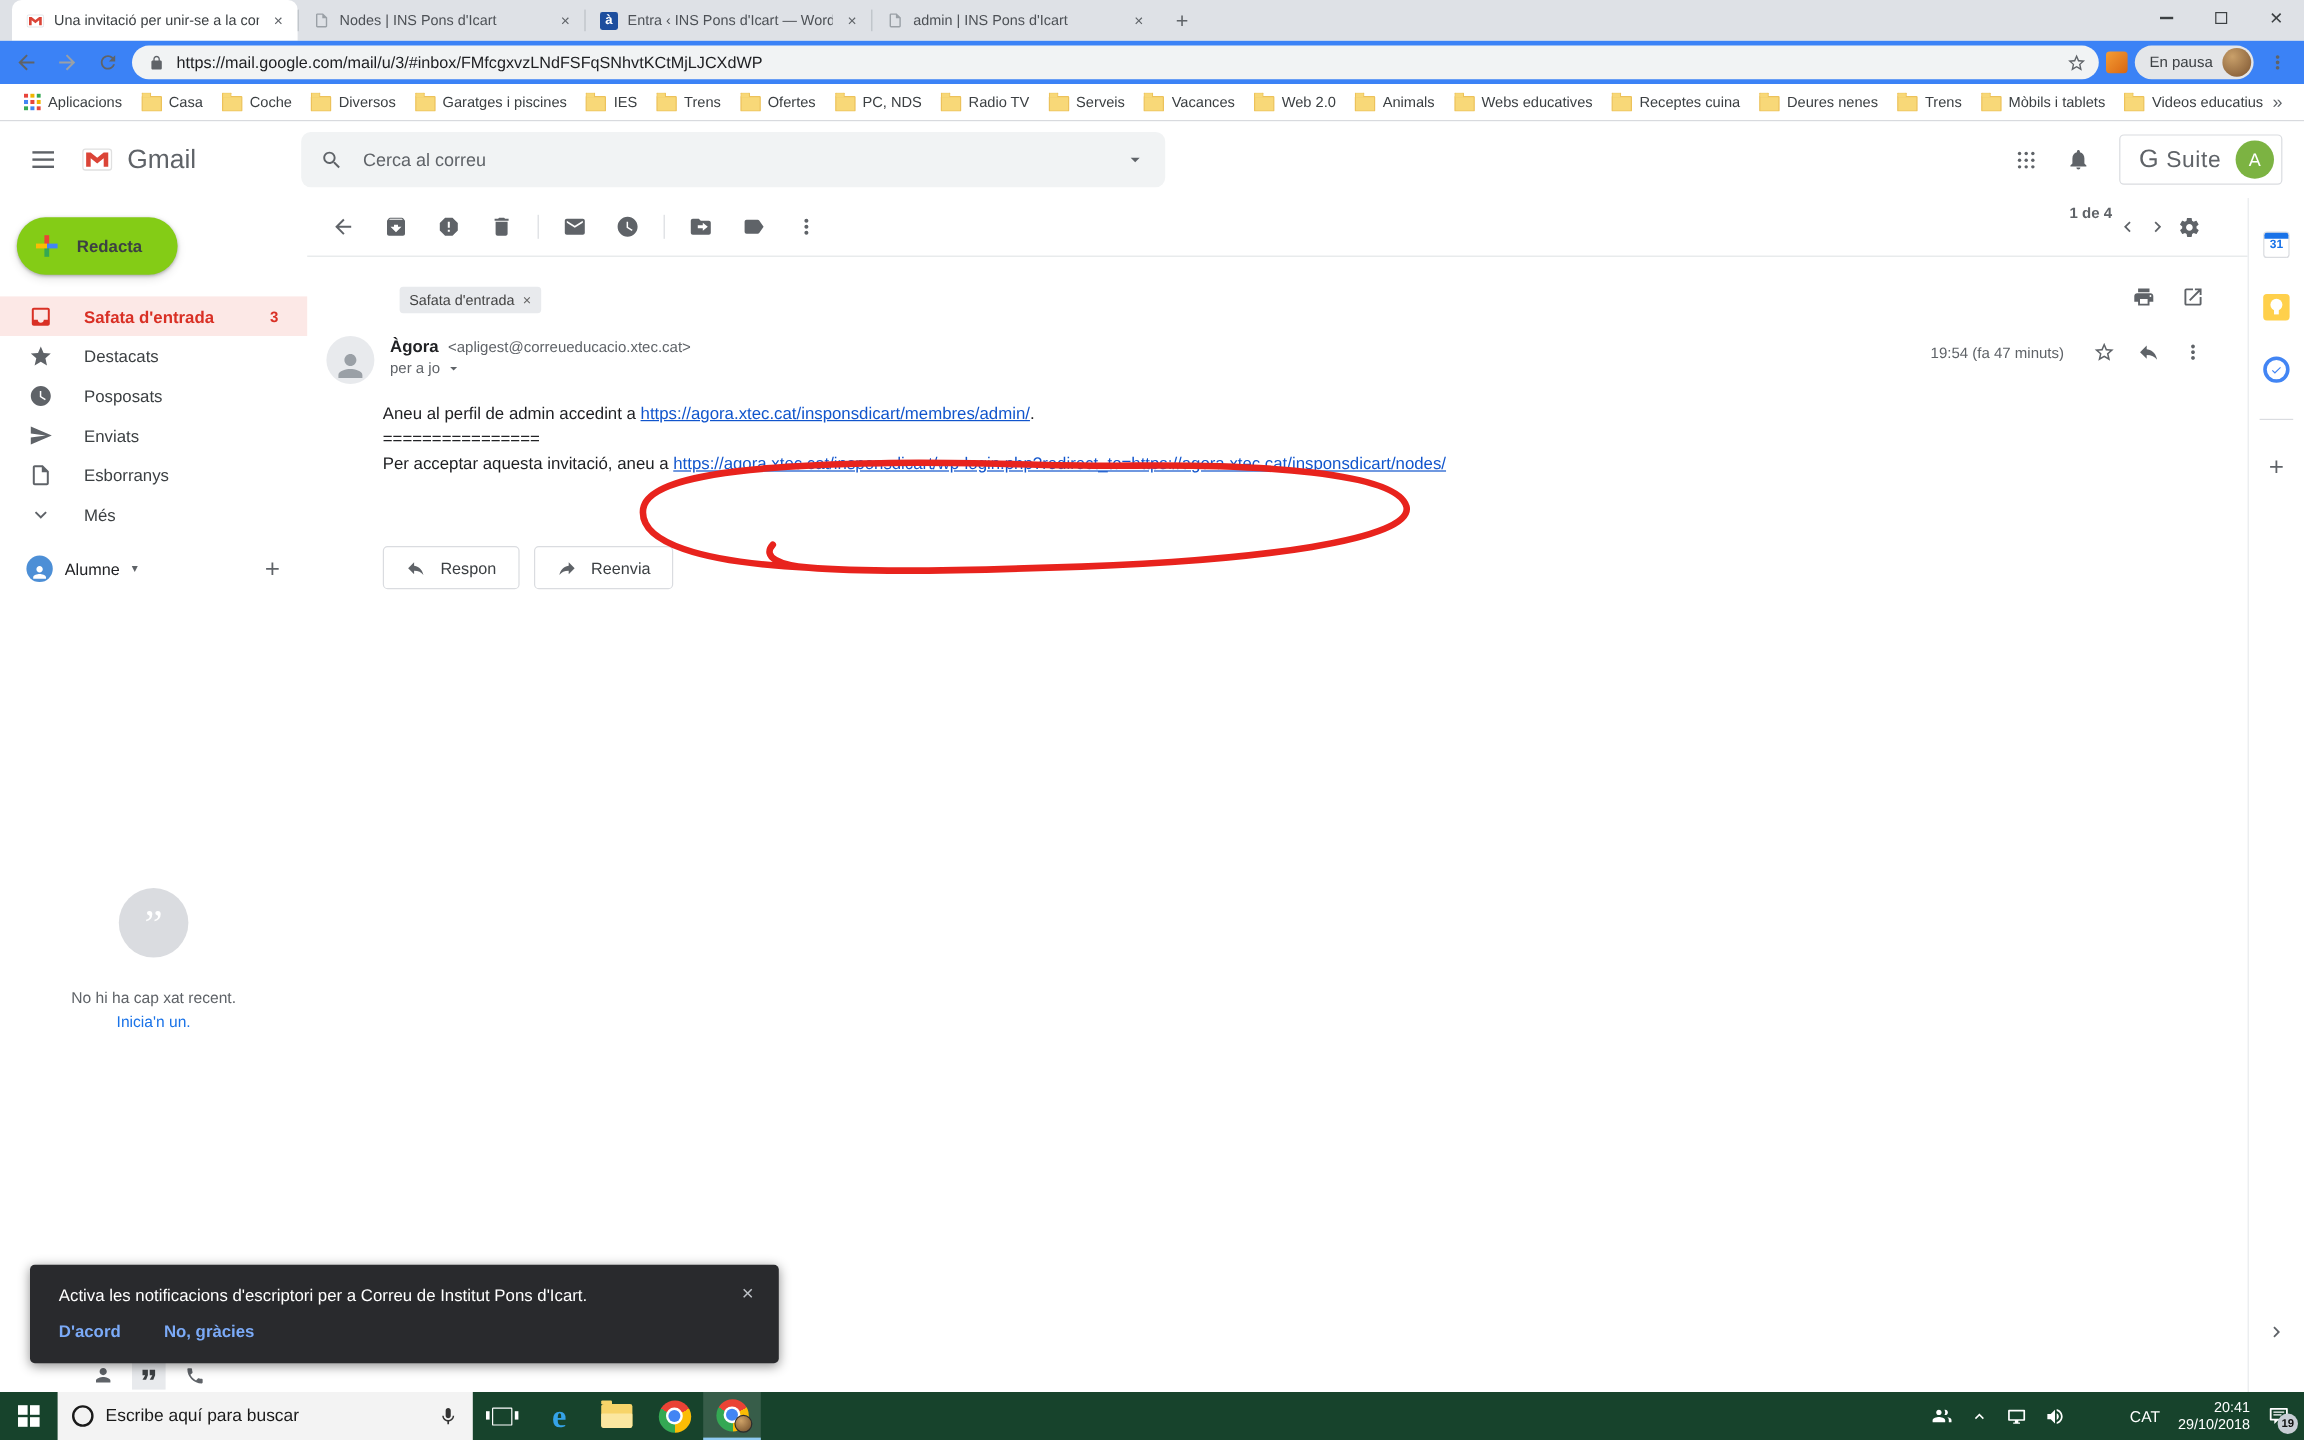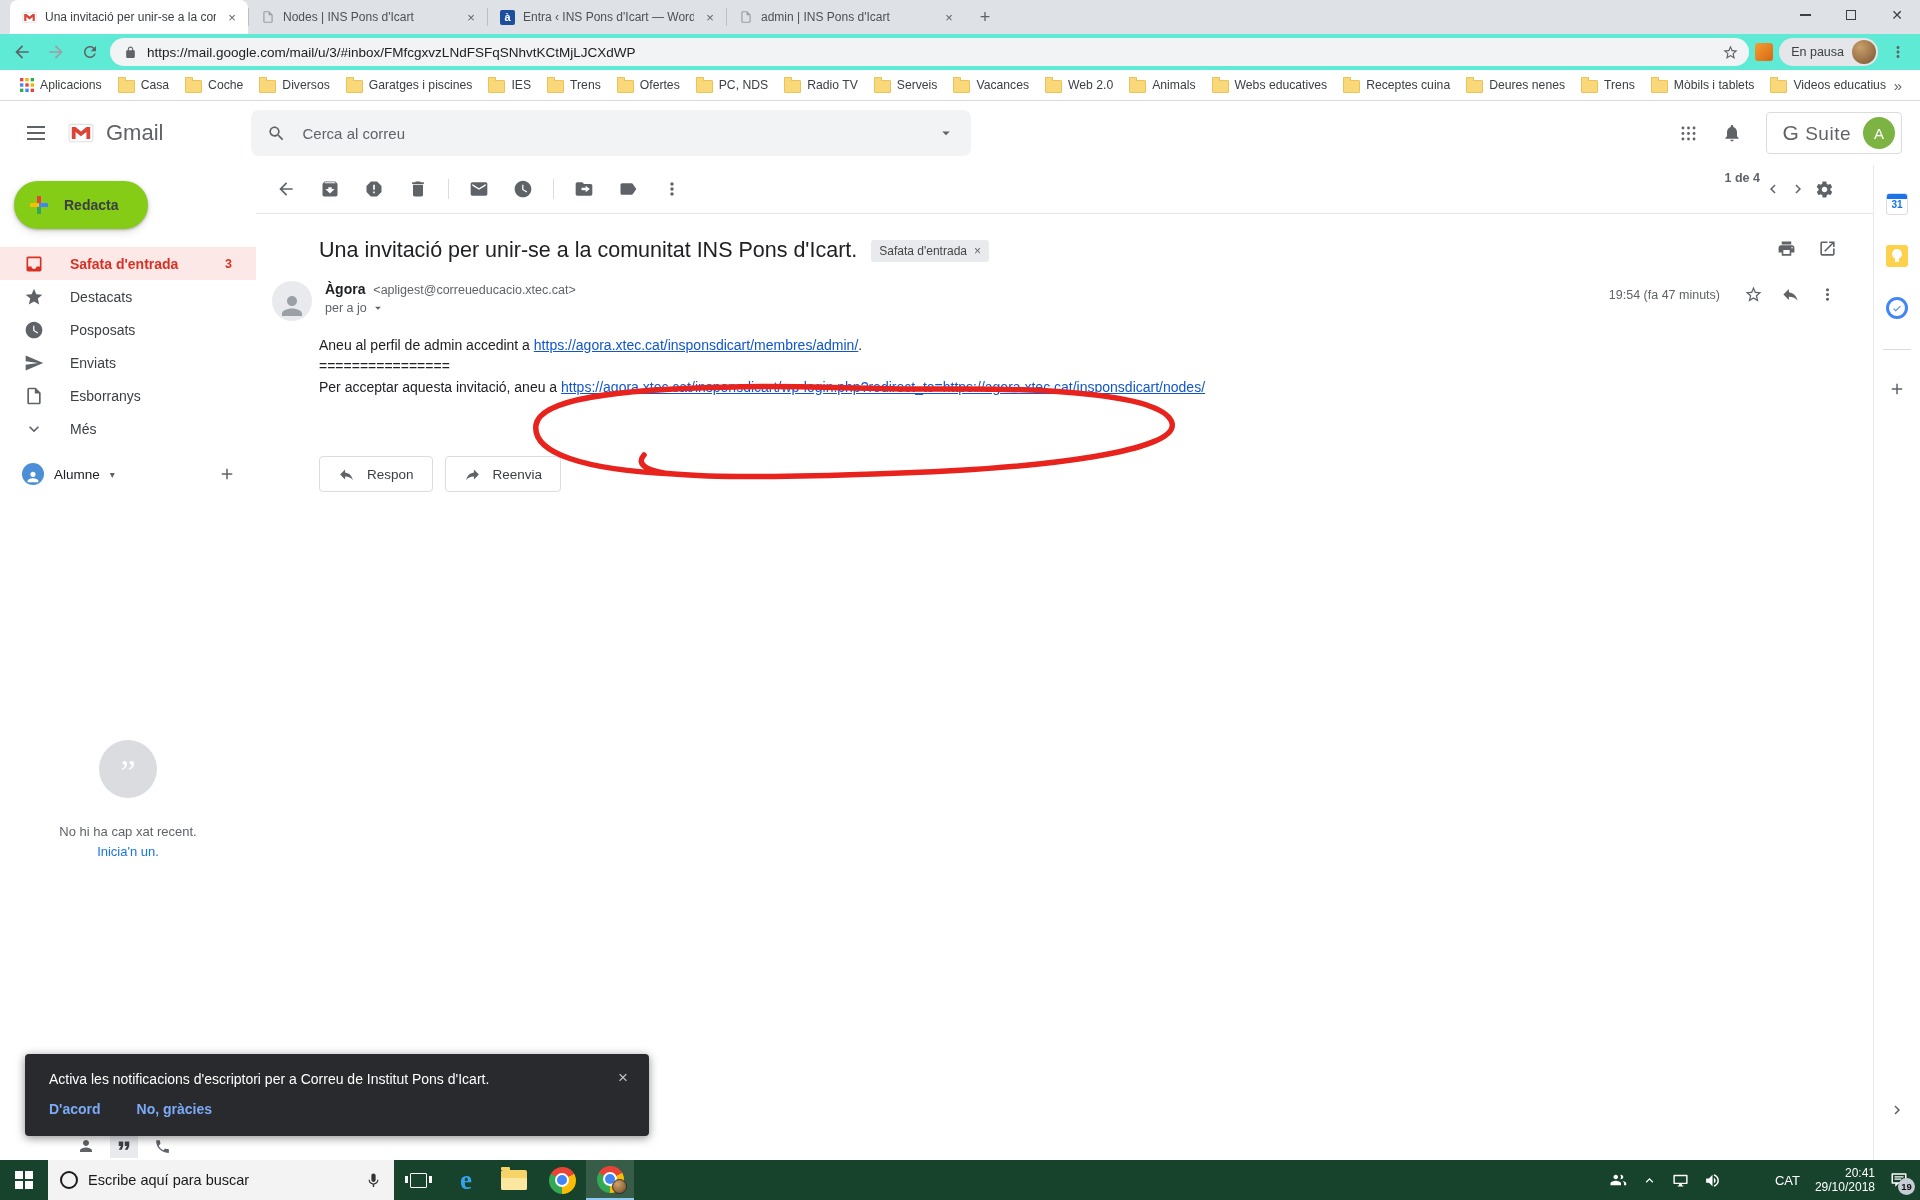--- a/index.html
+++ b/index.html
@@ -14,21 +14,21 @@
   .tab-sep{width:1px;height:18px;background:#9aa0a6;margin-bottom:8px;flex:none;opacity:.5;}
   .gmail-fav,.page-fav,.agora-fav{flex:none;display:flex;align-items:center;justify-content:center;}
   .agora-fav{width:15px;height:15px;background:#1d4e9e;border-radius:2px;color:#fff;font-size:11px;font-weight:700;}
   .newtab-btn{width:28px;height:28px;margin:0 0 3px 6px;display:flex;align-items:center;justify-content:center;font-size:18px;color:#5f6368;border-radius:50%;flex:none;}
   .win-controls{margin-left:auto;display:flex;align-self:flex-start;}
   .win-btn{width:46px;height:30px;display:flex;align-items:center;justify-content:center;color:#3c4043;}
   .min-glyph{width:11px;height:1.4px;background:#3c4043;display:block;}
   .max-glyph{width:10px;height:10px;border:1.4px solid #3c4043;display:block;box-sizing:border-box;}
   .close-glyph{font-size:14px;line-height:1;}
   
-  .navbar{position:absolute;top:34px;left:0;right:0;height:36px;background:#5eead4;display:flex;align-items:center;padding:0 8px;gap:6px;}
+  .navbar{position:absolute;top:34px;left:0;right:0;height:36px;background:#3b82f6;display:flex;align-items:center;padding:0 8px;gap:6px;}
   .nav-ico{width:28px;height:28px;display:flex;align-items:center;justify-content:center;color:#5f6368;flex:none;}
   .nav-ico.dim{color:#9aa0a6;}
   .omnibox{flex:1;height:28px;background:#f1f3f4;border-radius:14px;display:flex;align-items:center;gap:10px;padding:0 10px 0 14px;font-size:13.5px;color:#202124;}
   .omnibox .url{flex:1;white-space:nowrap;overflow:hidden;}
   .ext-ico{width:18px;height:18px;border-radius:3px;background:linear-gradient(135deg,#f59d33,#d86613);flex:none;}
   .pause-pill{height:28px;background:#e4e6e9;border-radius:14px;display:flex;align-items:center;gap:8px;padding:2px 2px 2px 12px;font-size:12.5px;color:#3c4043;box-sizing:border-box;flex:none;}
   .pause-avatar{width:24px;height:24px;border-radius:50%;background:radial-gradient(circle at 35% 30%,#c9a06a,#7a5330);flex:none;}
   
   .bookmarks{position:absolute;top:70px;left:0;right:0;height:30px;background:#fff;border-bottom:1px solid #d6d9dc;display:flex;align-items:center;padding:0 12px;font-size:12.2px;color:#3c4043;}
   #bookmarks-items{display:flex;align-items:center;overflow:hidden;flex:1;}
@@ -563,21 +563,20 @@
               </span>
             <span class="tbtn" style="width:26px">
                 <svg width="19" height="19" viewBox="0 0 24 24" fill="currentColor" aria-hidden="true">
                   <path d="M19.4 13c0-.3.1-.6.1-1s0-.7-.1-1l2.1-1.7c.2-.2.2-.4.1-.6l-2-3.5c-.1-.2-.4-.3-.6-.2l-2.5 1c-.5-.4-1.1-.7-1.7-1l-.4-2.6c0-.2-.2-.4-.5-.4h-4c-.2 0-.4.2-.5.4l-.4 2.6c-.6.2-1.2.6-1.7 1l-2.5-1c-.2-.1-.5 0-.6.2l-2 3.5c-.1.2-.1.4.1.6L4.5 11c0 .3-.1.6-.1 1s0 .7.1 1l-2.1 1.7c-.2.2-.2.4-.1.6l2 3.5c.1.2.4.3.6.2l2.5-1c.5.4 1.1.7 1.7 1l.4 2.6c0 .2.2.4.5.4h4c.2 0 .4-.2.5-.4l.4-2.6c.6-.2 1.2-.6 1.7-1l2.5 1c.2.1.5 0 .6-.2l2-3.5c.1-.2.1-.4-.1-.6L19.4 13zM12 15.5c-1.9 0-3.5-1.6-3.5-3.5s1.6-3.5 3.5-3.5 3.5 1.6 3.5 3.5-1.6 3.5-3.5 3.5z"></path>
                 </svg>
               </span>
           </div>
         </div>
 
         <div class="subject-row">
-          <span class="subject">Una invitació per unir-se a la comunitat INS Pons d'Icart.</span>
           <span class="chip">
             <span>Safata d'entrada</span>
             <span class="x">×</span>
           </span>
           <span class="subject-icons">
             <span><svg width="19" height="19" viewBox="0 0 24 24" fill="currentColor" aria-hidden="true">
                   <path d="M19 8H5c-1.7 0-3 1.3-3 3v6h4v4h12v-4h4v-6c0-1.7-1.3-3-3-3zm-3 11H8v-5h8v5zm3-7c-.6 0-1-.4-1-1s.4-1 1-1 1 .4 1 1-.4 1-1 1zm-1-9H6v4h12V3z"></path>
                 </svg></span>
             <span><svg width="19" height="19" viewBox="0 0 24 24" fill="currentColor" aria-hidden="true">
                   <path d="M19 19H5V5h7V3H5c-1.1 0-2 .9-2 2v14c0 1.1.9 2 2 2h14c1.1 0 2-.9 2-2v-7h-2v7zM14 3v2h3.6l-9.8 9.8 1.4 1.4L19 6.4V10h2V3h-7z"></path>

